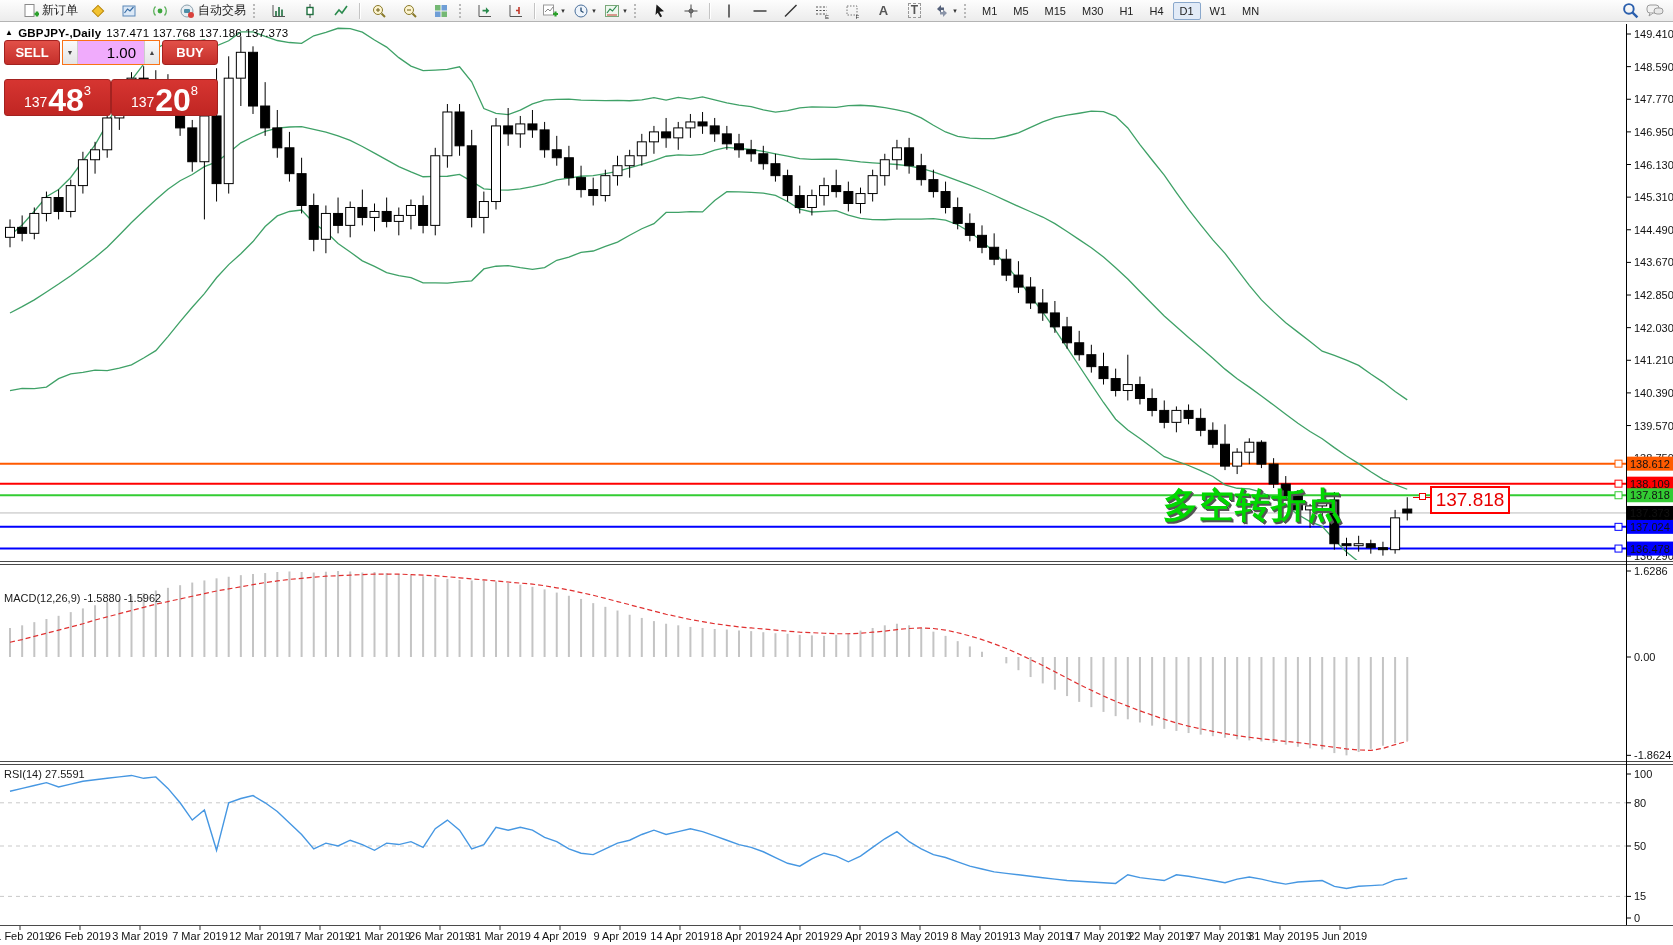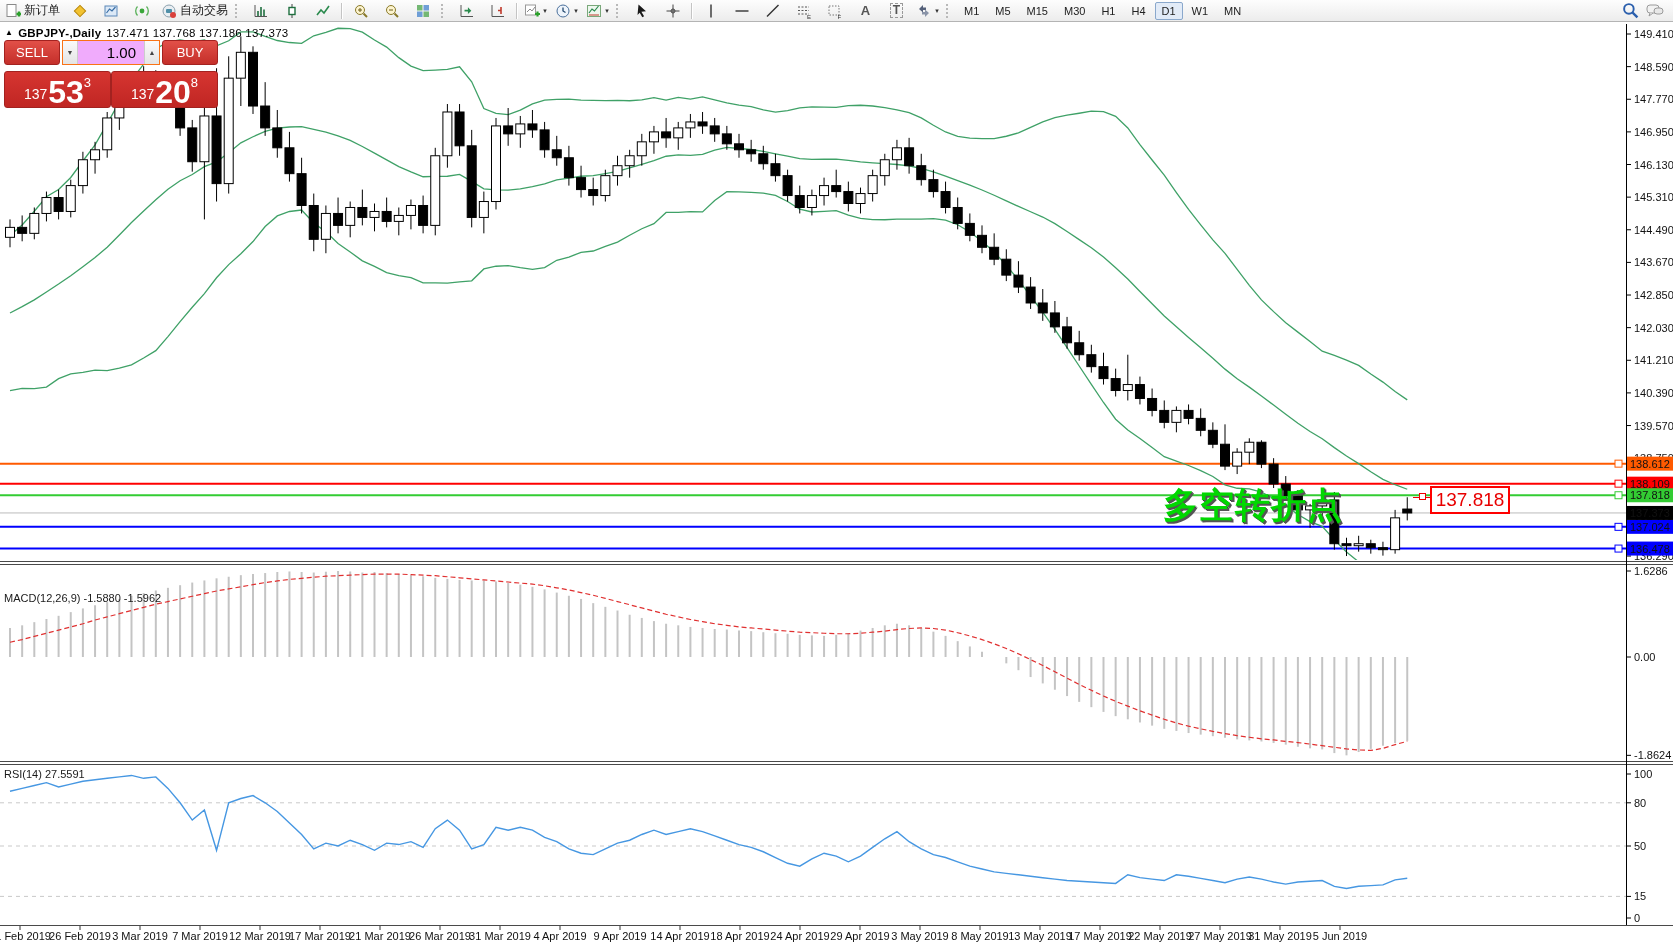--- a/index.html
+++ b/index.html
@@ -6,21 +6,21 @@
   body{
     width:1673px;height:945px;overflow:hidden;position:relative;
     background:#ffffff;font-family:"Liberation Sans",sans-serif;
     -webkit-font-smoothing:antialiased;
   }
   
   .toolbar{
     position:absolute;top:0;left:0;width:1673px;height:22px;
     background:linear-gradient(#fdfdfd,#ececec);
     border-bottom:1px solid #b4b4b4;
-    display:flex;align-items:center;z-index:40;padding-left:1px;box-sizing:border-box;
+    display:flex;align-items:center;z-index:40;padding-left:19px;box-sizing:border-box;
   }
   .tbtn{
     height:20px;min-width:23px;display:flex;align-items:center;justify-content:center;
     gap:3px;padding:0 3px;border:1px solid transparent;border-radius:2px;
     font-size:12px;color:#1c1c1c;white-space:nowrap;cursor:default;
   }
   .tbtn svg{display:block}
   .caret{font-size:7px;color:#333;line-height:1}
   .grip{width:4px;height:14px;border-left:2px dotted #b9b9b9;margin:0 4px 0 3px}
   .sep{width:1px;height:16px;background:#c4c4c4;box-shadow:1px 0 0 #fff;margin:0 3px}
@@ -39,29 +39,29 @@
     display:flex;align-items:center;gap:5px;letter-spacing:.2px;
   }
   .symhdr .tri{font-size:8px;position:relative;top:-1px}
   .symhdr .vals{font-weight:400}
 
   
   .panel{position:absolute;left:4px;top:40px;width:214px;z-index:20}
   .row1{display:flex;height:25px}
   .sellbtn,.buybtn{
     width:56px;background:linear-gradient(#e25048,#c42f2a);color:#fff;
-    font-size:13px;font-weight:normal;display:flex;align-items:center;justify-content:center;
+    font-size:13px;font-weight:bold;display:flex;align-items:center;justify-content:center;
     border-radius:3px;border:1px solid #a32220;box-sizing:border-box;
   }
   .vol{flex:1;display:flex;background:#f0abfc;border:1px solid #f97316;margin:0 2px;align-items:stretch;box-sizing:border-box}
   .vol .st{width:14px;display:flex;align-items:center;justify-content:center;font-size:7px;color:#444;background:linear-gradient(#fafafa,#e4e4e4)}
   .vol .st.left{border-right:1px solid #ccc}
   .vol .st.right{border-left:1px solid #ccc}
   .vol .v{flex:1;text-align:right;padding-right:8px;font-size:15px;color:#000;display:flex;align-items:center;justify-content:flex-end}
-  .row2{display:flex;gap:0;margin-top:6px;height:37px}
+  .row2{display:flex;gap:0;margin-top:14px;height:37px}
   .pbox{
     flex:1;background:linear-gradient(#d63531,#c02623);border:1px solid #a32220;border-radius:3px;
     color:#fff;display:flex;align-items:flex-end;justify-content:center;box-sizing:border-box;padding-bottom:1px;
   }
   .pbox .pfx{font-size:14px;margin:0 1px 4px 0}
   .pbox .big{font-size:32px;font-weight:bold;line-height:.85}
   .pbox .sup{font-size:13px;margin-bottom:16px}
 
   
   .indlbl{position:absolute;z-index:10;font-size:11px;color:#1a1a1a}
@@ -797,21 +797,21 @@
     <div class="vol">
       <div class="st left">▼</div>
       <div class="v">1.00</div>
       <div class="st right">▲</div>
     </div>
     <div class="buybtn">BUY</div>
   </div>
   <div class="row2">
     <div class="pbox">
       <span class="pfx">137</span>
-      <span class="big">53</span>
+      <span class="big">48</span>
       <span class="sup">3</span>
     </div>
     <div class="pbox">
       <span class="pfx">137</span>
       <span class="big">20</span>
       <span class="sup">8</span>
     </div>
   </div>
 </div>
 

